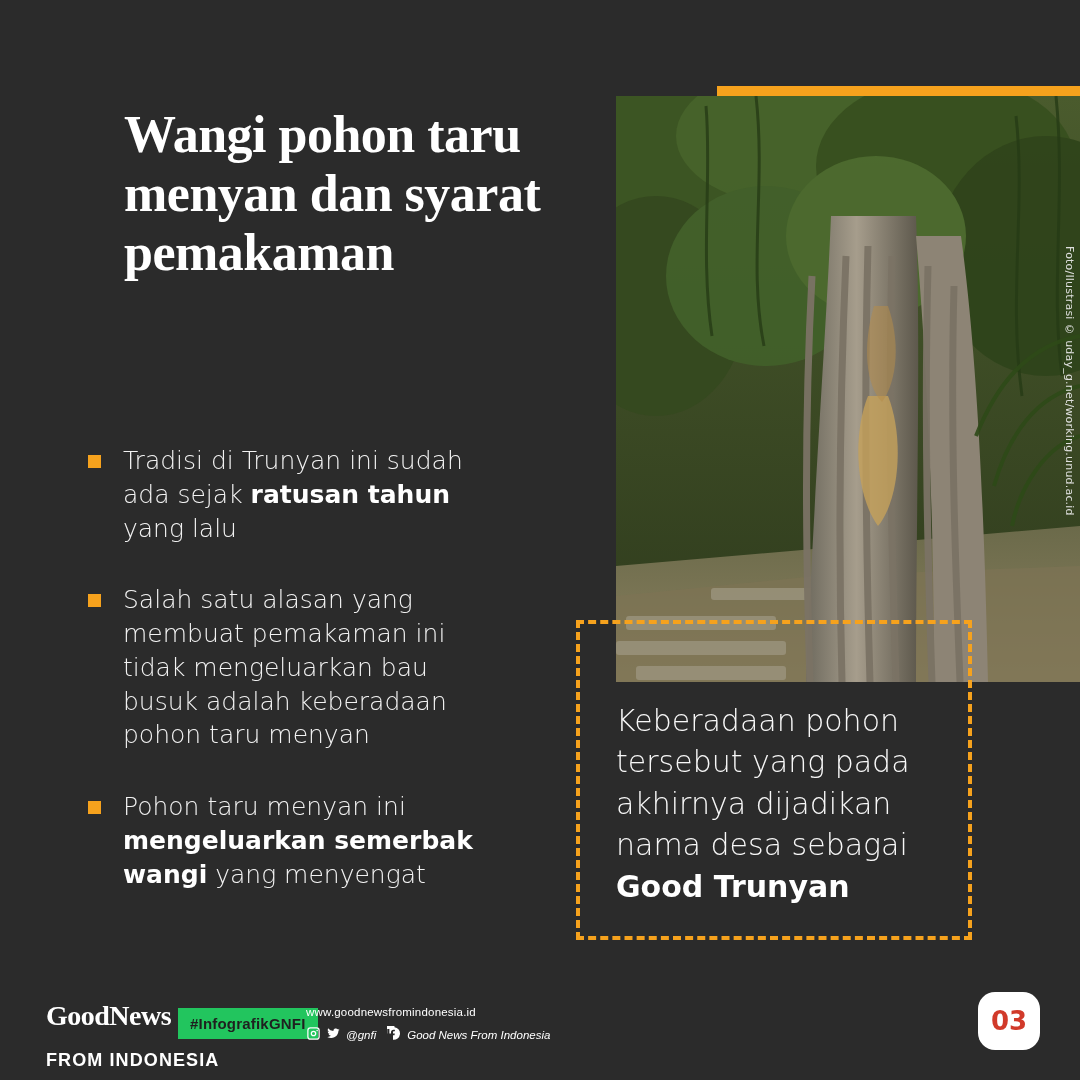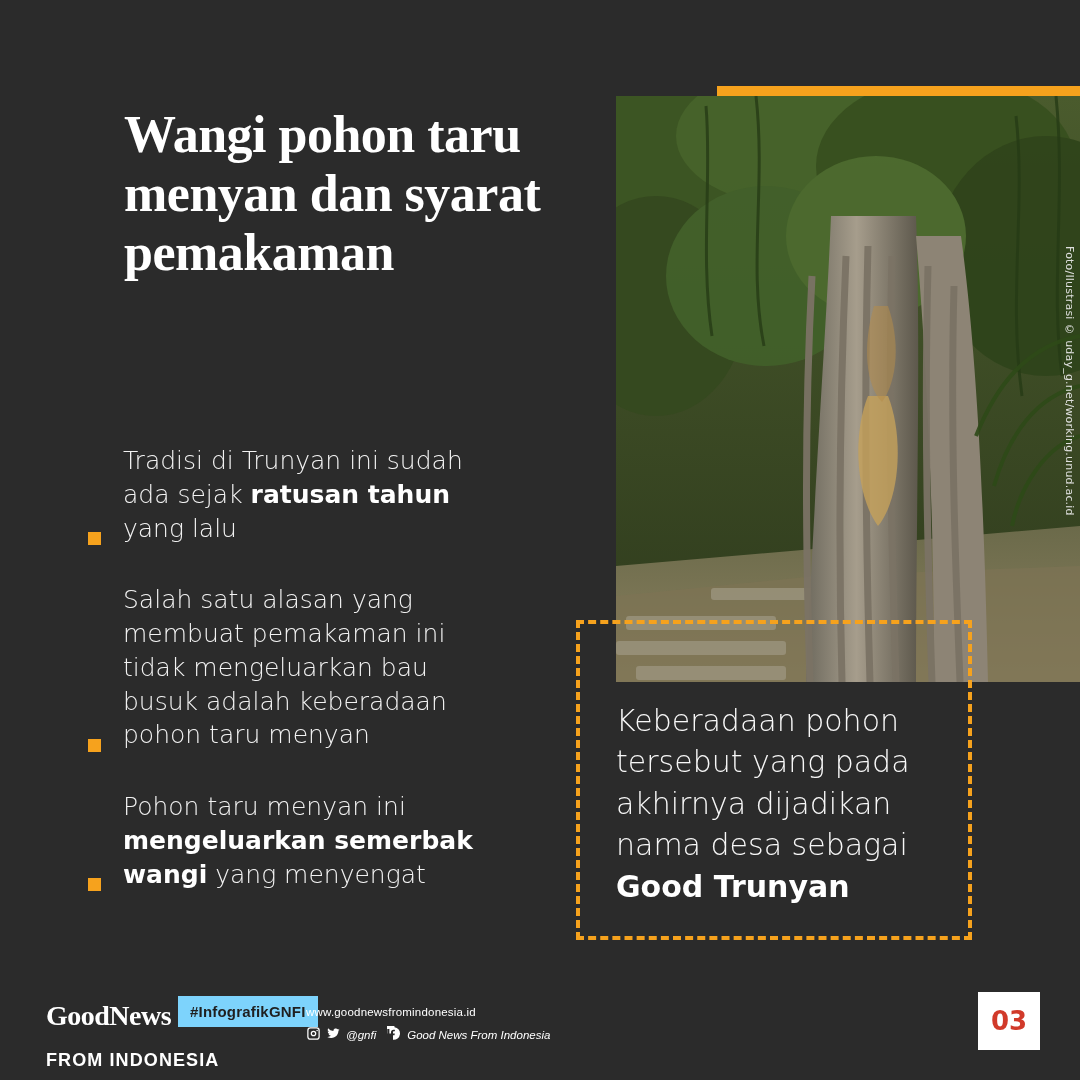--- a/index.html
+++ b/index.html
@@ -29,21 +29,21 @@
   }
 
   
   .bullets {
     position: absolute;
     left: 88px; top: 444px;
     width: 420px;
   }
   .bullet-row {
     display: flex;
-    align-items: flex-end;
+    align-items: flex-start;
     margin-bottom: 38px;
   }
   .bullet-marker {
     width: 13px; height: 13px;
     background: #f6a21d;
     margin-top: 11px;
     margin-right: 22px;
     flex: 0 0 auto;
   }
   .bullet-text {
@@ -121,22 +121,22 @@
   }
   .brand-2 {
     font-family: "Liberation Sans", sans-serif;
     font-weight: bold;
     font-size: 18px;
     letter-spacing: 1.1px;
     margin-top: 20px;
   }
   .hashtag {
     position: absolute;
-    left: 178px; top: 8px;
-    background: #7dd3fc;
+    left: 178px; top: 20px;
+    background: #22c55e;
     color: #1f1f1f;
     font-weight: bold;
     font-size: 15px;
     padding: 7px 12px;
     letter-spacing: 0.2px;
   }
   .site {
     position: absolute;
     left: 306px; top: 18px;
     color: #ffffff;
@@ -164,20 +164,21 @@
     position: absolute;
     right: 40px; bottom: 30px;
     width: 62px; height: 58px;
     background: #ffffff;
     color: #d13a2a;
     font-weight: bold;
     font-size: 26px;
     display: flex;
     align-items: center; justify-content: center;
     font-family: "DejaVu Sans", sans-serif;
+    border-radius: 17px;
   }
 </style>
 </head>
 <body>
 
 <div id="slide">
 
   <h1 class="title">Wangi pohon taru menyan dan syarat pemakaman</h1>
 
   <div class="bullets">

